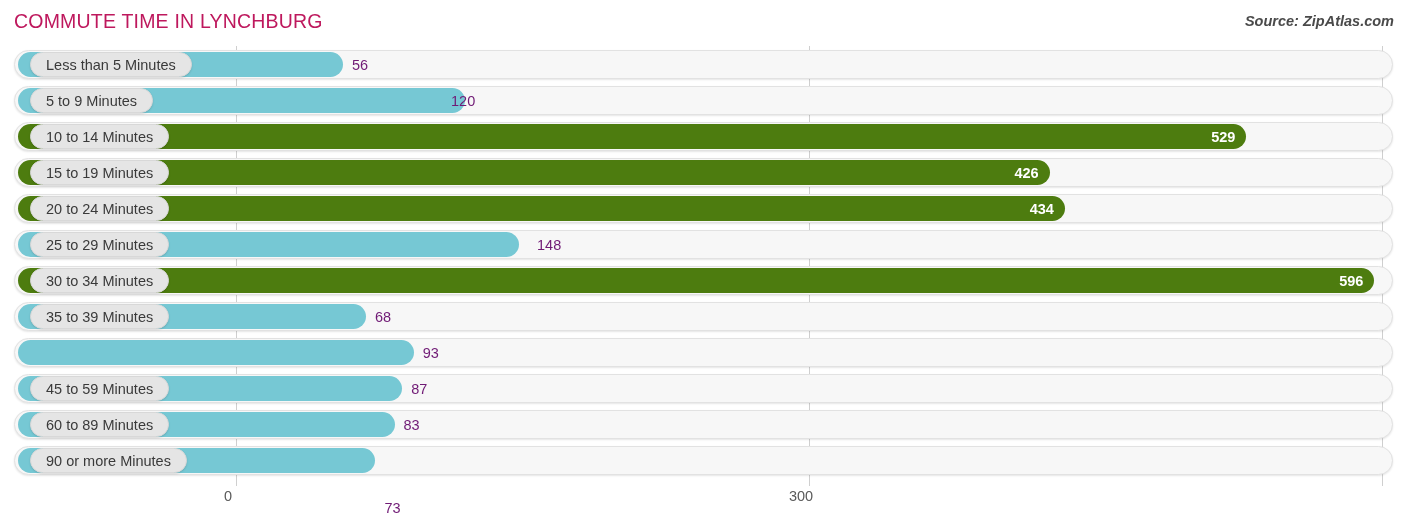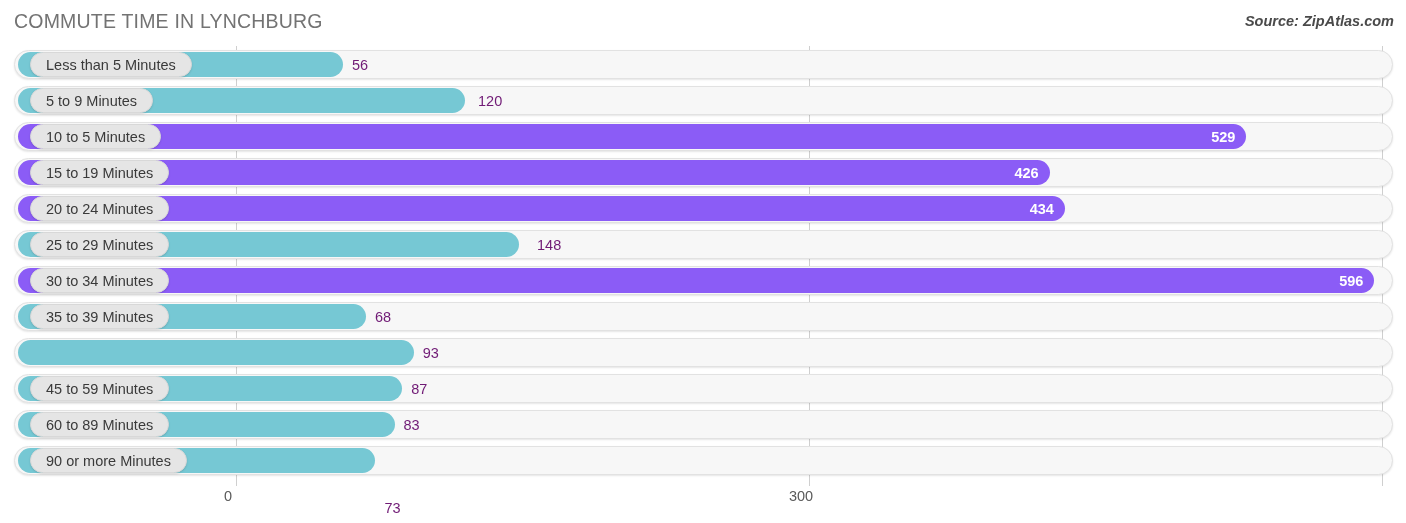--- a/index.html
+++ b/index.html
@@ -22,21 +22,21 @@
     top: 0; left: 0; right: 0;
     height: 44px;
   }
   .chart-title {
     position: absolute;
     left: 14px;
     top: 10px;
     font-size: 19.5px;
     font-weight: 400;
     letter-spacing: 0.2px;
-    color: #737373;
+    color: #be185d;
     white-space: nowrap;
   }
   .source-note {
     position: absolute;
     right: 12px;
     top: 13px;
     font-size: 14.5px;
     font-style: italic;
     font-weight: 700;
     color: #4a4a4a;
@@ -91,21 +91,21 @@
 
   
   .bar {
     position: absolute;
     left: 18px;
     top: 2px;
     height: 25px;
     border-radius: 13px;
     background: #76c8d4;
   }
-  .bar.strong { background: #8b5cf6; }
+  .bar.strong { background: #4d7c0f; }
 
   
   .bar-value-in {
     position: absolute;
     right: 11px;
     top: 50%;
     transform: translateY(-50%);
     font-size: 14.5px;
     font-weight: 700;
     color: #ffffff;
@@ -173,29 +173,29 @@
   <div class="rows">
       <div class="row">
         <div class="track"></div>
         <div class="bar" style="width: 324.96px;"></div>
         <div class="bar-value-out" style="left: 351.96px;">56</div>
         <div class="label-pill">Less than 5 Minutes</div>
       </div>
       <div class="row">
         <div class="track"></div>
         <div class="bar" style="width: 447.2px;"></div>
-        <div class="bar-value-out" style="left: 478px;">120</div>
+        <div class="bar-value-out" style="left: 451px;">120</div>
         <div class="label-pill">5 to 9 Minutes</div>
       </div>
       <div class="row">
         <div class="track"></div>
         <div class="bar strong" style="width: 1228.39px;">
           <div class="bar-value-in">529</div>
         </div>
-        <div class="label-pill">10 to 5 Minutes</div>
+        <div class="label-pill">10 to 14 Minutes</div>
       </div>
       <div class="row">
         <div class="track"></div>
         <div class="bar strong" style="width: 1031.66px;">
           <div class="bar-value-in">426</div>
         </div>
         <div class="label-pill">15 to 19 Minutes</div>
       </div>
       <div class="row">
         <div class="track"></div>

